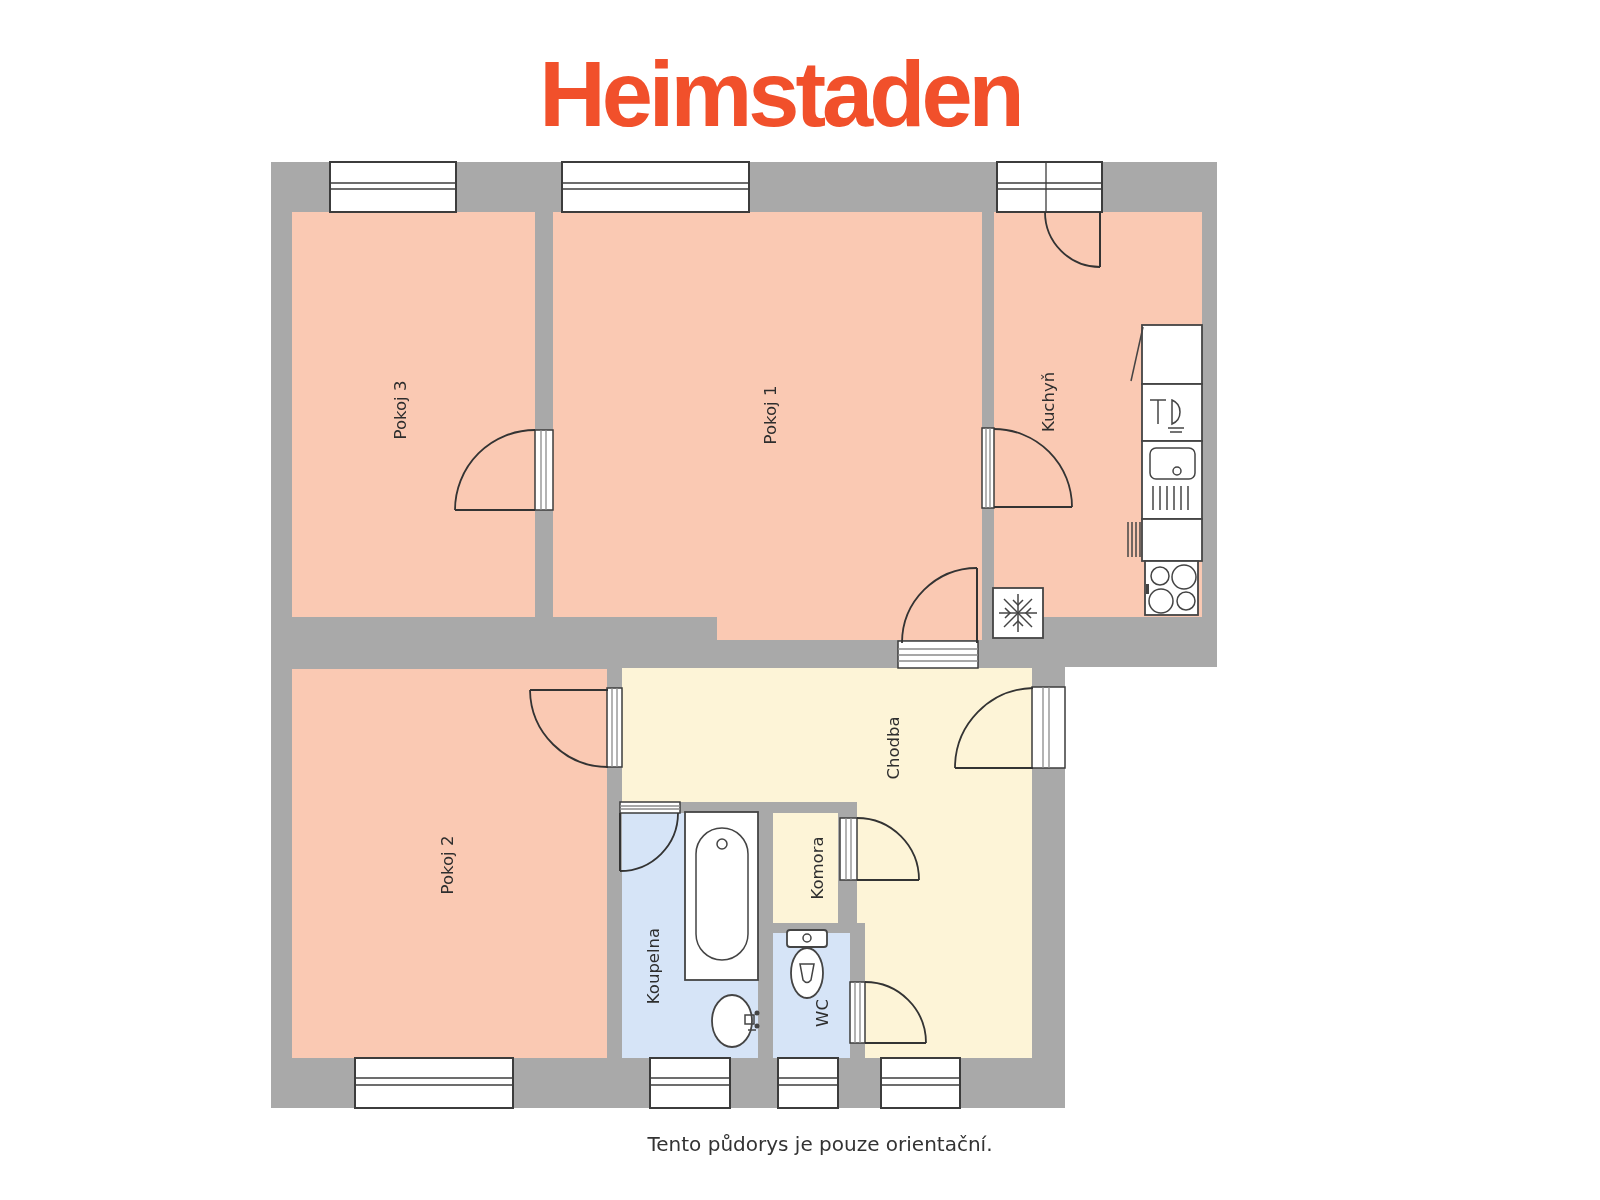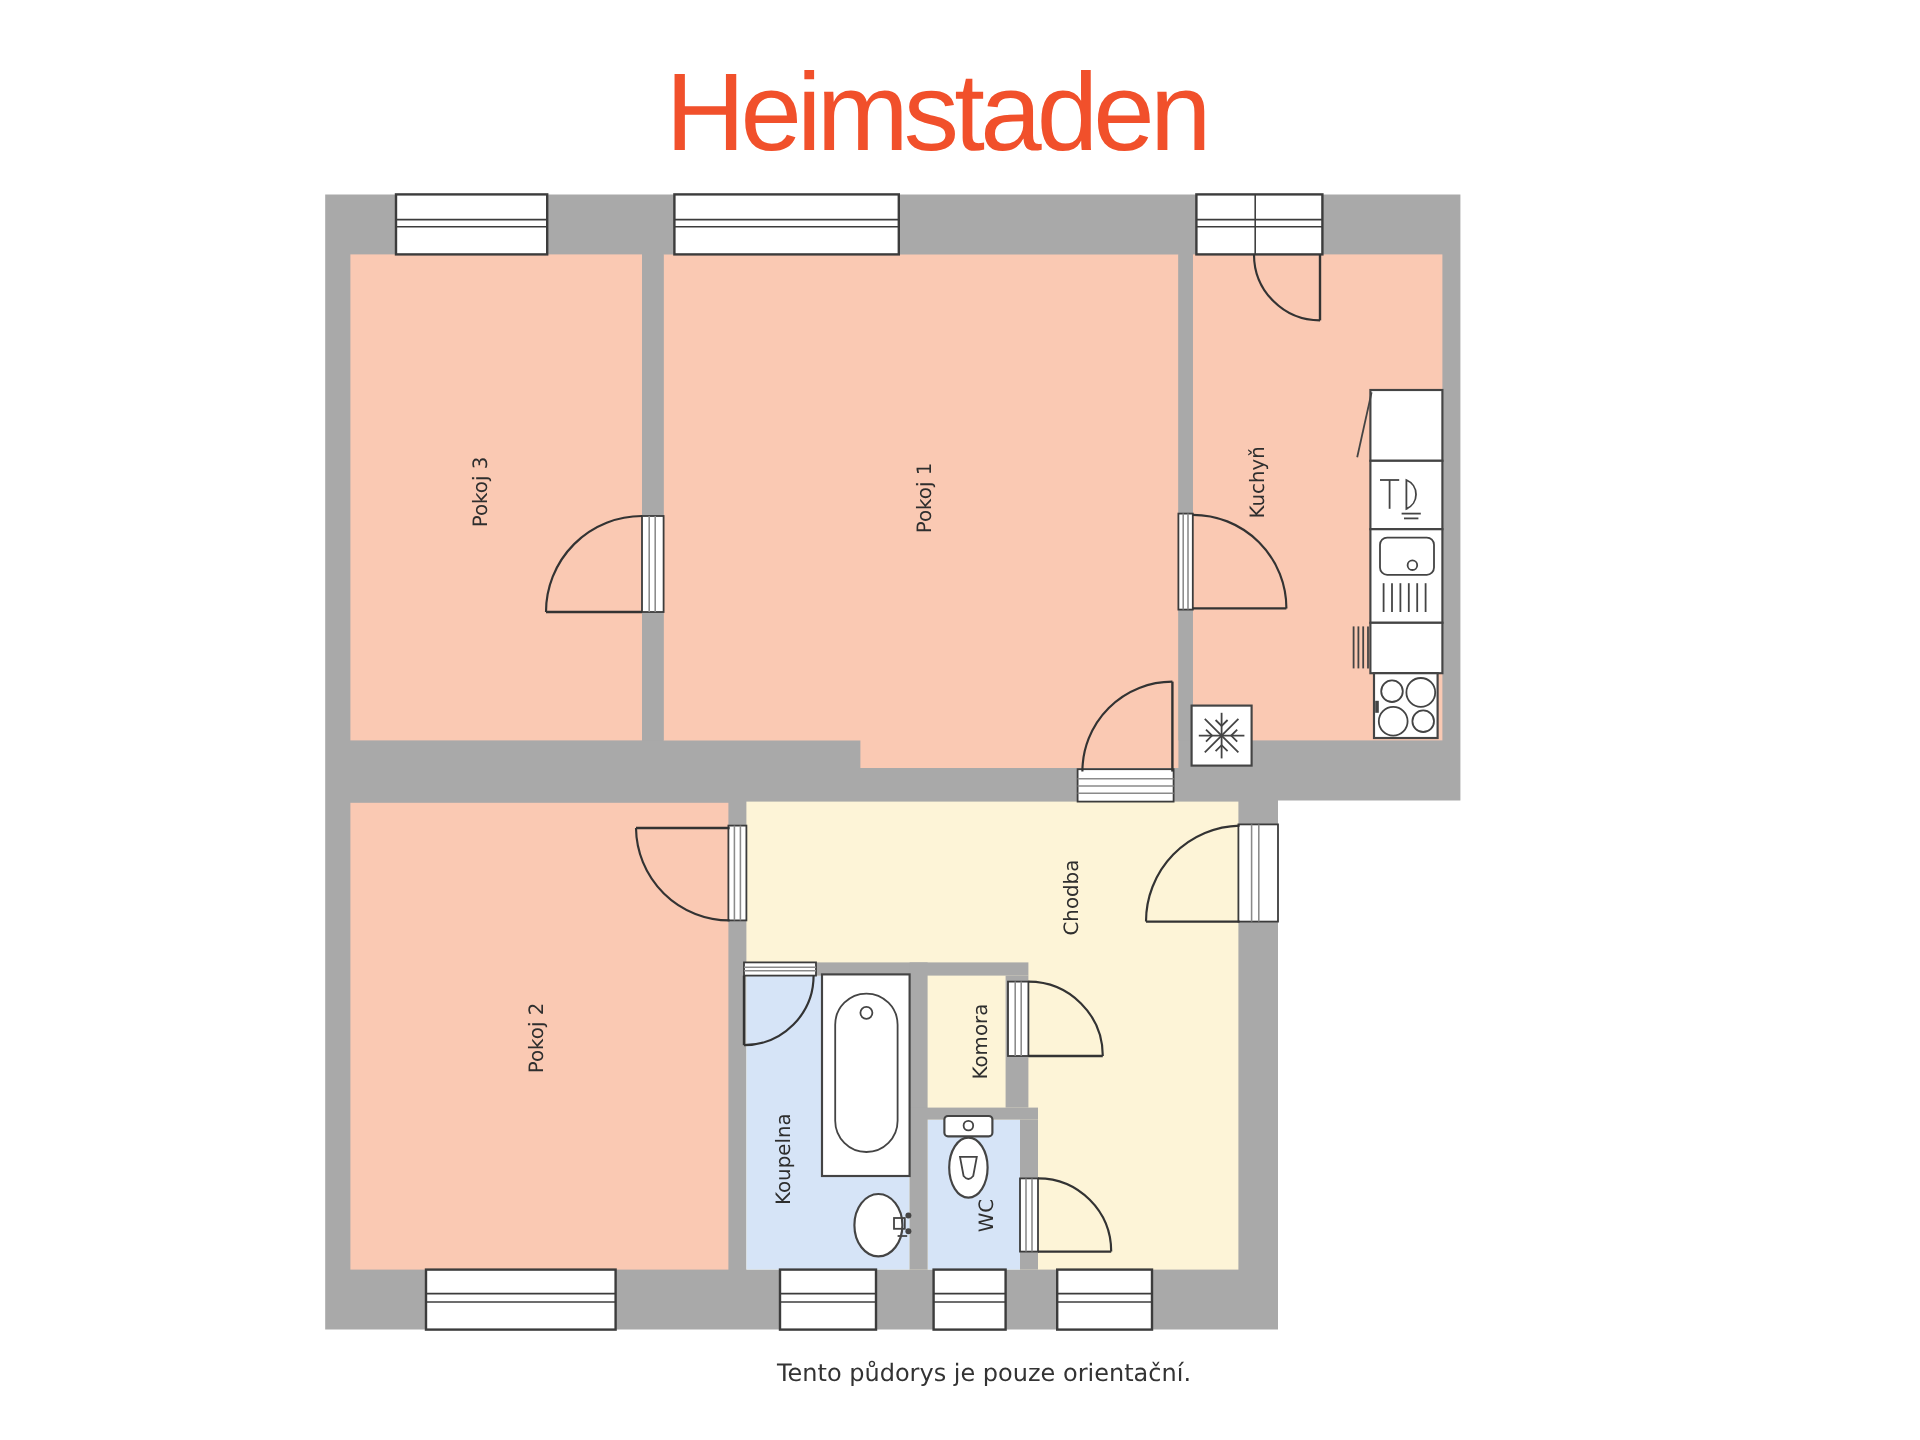--- a/index.html
+++ b/index.html
@@ -8,21 +8,21 @@
     --room-salmon:#FAC9B3;
     --hall-cream:#FDF4D7;
     --bath-blue:#D6E4F7;
     --line-dark:#3C3C3C;
     --text-dark:#333333;
   }
   html,body{margin:0;padding:0;background:#fff;}
   #stage{position:relative;width:1600px;height:1200px;background:#fff;overflow:hidden;
          font-family:"DejaVu Sans",sans-serif;}
   #logo{position:absolute;top:42px;left:780px;transform:translateX(-50%);
-        font-family:"Liberation Sans",sans-serif;font-weight:normal;
+        font-family:"Liberation Sans",sans-serif;font-weight:bold;
         font-size:92px;letter-spacing:-4px;color:var(--logo-orange);white-space:nowrap;}
   #disclaimer{position:absolute;top:1132px;left:0;width:1600px;text-align:center;
         font-size:20px;color:var(--text-dark);margin-left:20px;}
   svg{position:absolute;top:0;left:0;}
   .wall{fill:var(--wall-gray);stroke:none;}
   .floor-room{fill:var(--room-salmon);stroke:none;}
   .floor-hall{fill:var(--hall-cream);stroke:none;}
   .floor-wet{fill:var(--bath-blue);stroke:none;}
   .winbox{fill:#ffffff;stroke:#3c3c3c;stroke-width:2;}
   .winline{stroke:#3c3c3c;stroke-width:1.3;fill:none;}

